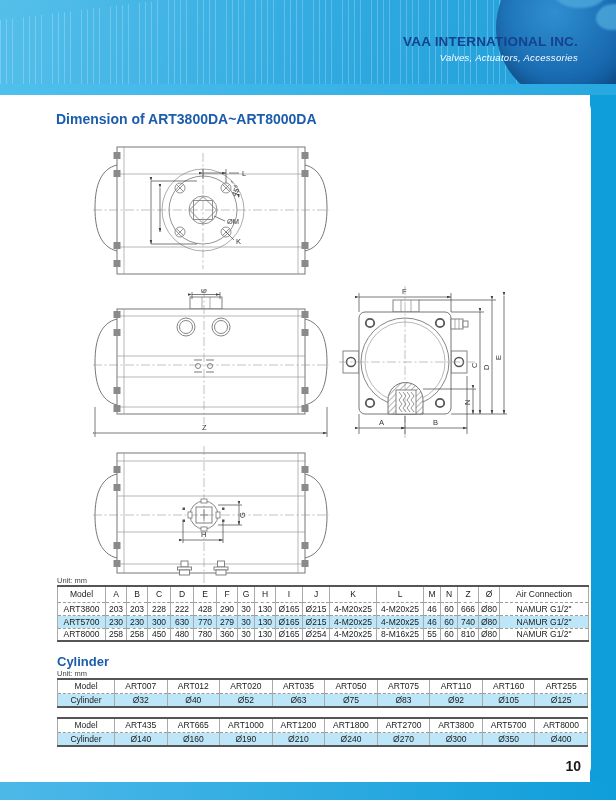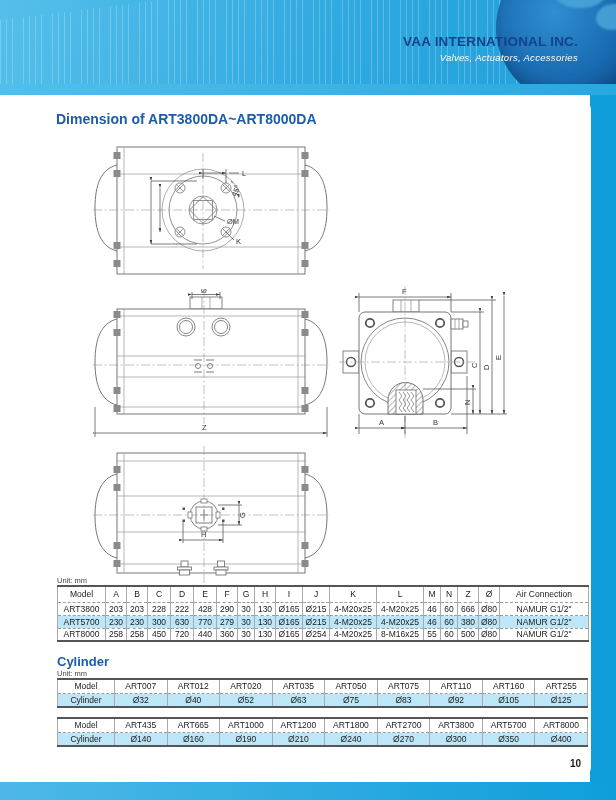--- a/index.html
+++ b/index.html
@@ -55,21 +55,21 @@
 
   .dim-table { position:absolute; left:57px; top:490px; width:531px; font-size:8.5px; }
   .dim-table td { height:13px; }
   .dim-table tr.head td { height:16px; }
 
   .cyl-title { position:absolute; left:57px; top:559px; font-size:13px; font-weight:bold; color:#1b5cad; }
   .cyl-table { position:absolute; left:57px; width:531px; font-size:8.5px; }
   .ct1 { top:583px; } .ct2 { top:622px; }
   .cyl-table td { height:14px; }
 
-  .page-number { position:absolute; right:10px; top:663px; font-size:10px; font-weight:bold; color:#1a1a1a;margin-left:9px; }
+  .page-number { position:absolute; right:10px; top:663px; font-size:14px; font-weight:bold; color:#1a1a1a;margin-left:9px; }
 </style>
 </head>
 <body>
 
 <div class="page">
 
   <div class="right-band"></div>
   <div class="footer-band"></div>
 
   <div class="header">
@@ -404,41 +404,41 @@
             <td>770</td>
             <td>279</td>
             <td>30</td>
             <td>130</td>
             <td>Ø165</td>
             <td>Ø215</td>
             <td>4-M20x25</td>
             <td>4-M20x25</td>
             <td>46</td>
             <td>60</td>
-            <td>380</td>
+            <td>740</td>
             <td>Ø80</td>
             <td>NAMUR G1/2"</td>
           </tr>
         <tr>
             <td>ART8000</td>
             <td>258</td>
             <td>258</td>
             <td>450</td>
-            <td>720</td>
-            <td>440</td>
+            <td>480</td>
+            <td>780</td>
             <td>360</td>
             <td>30</td>
             <td>130</td>
             <td>Ø165</td>
             <td>Ø254</td>
             <td>4-M20x25</td>
             <td>8-M16x25</td>
             <td>55</td>
             <td>60</td>
-            <td>500</td>
+            <td>810</td>
             <td>Ø80</td>
             <td>NAMUR G1/2"</td>
           </tr>
       </tbody>
     </table>
 
     <div class="cyl-title">Cylinder</div>
     <div class="unit-label u2">Unit: mm</div>
 
     <table class="cyl-table ct1">

